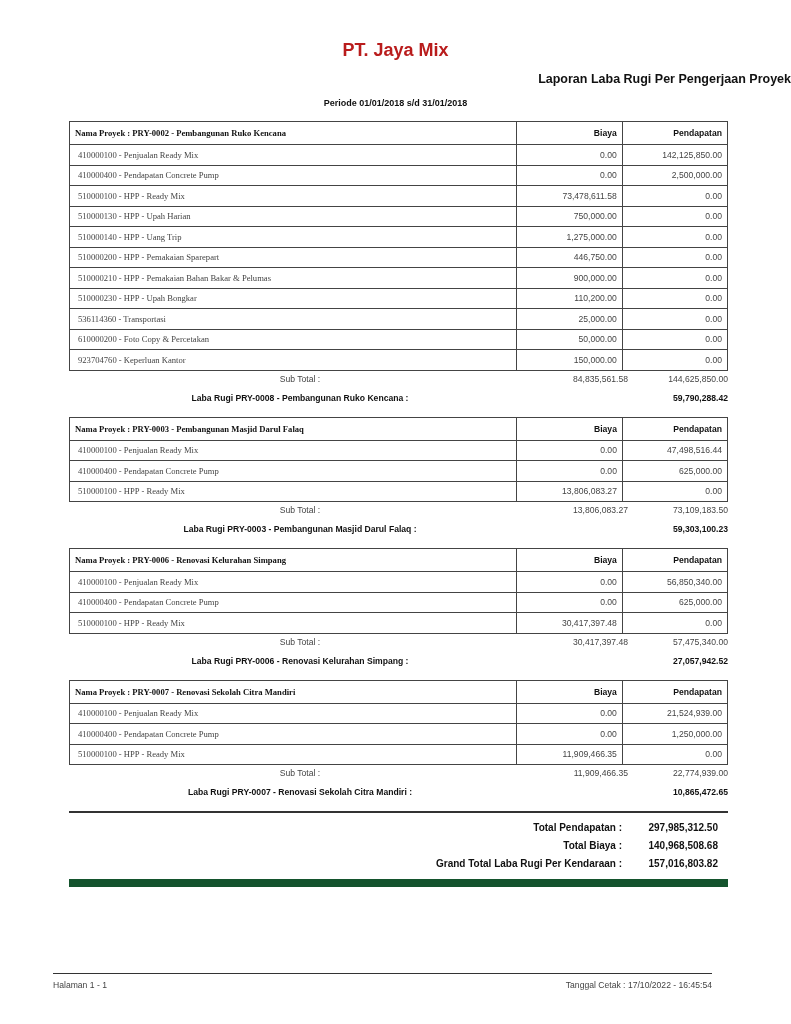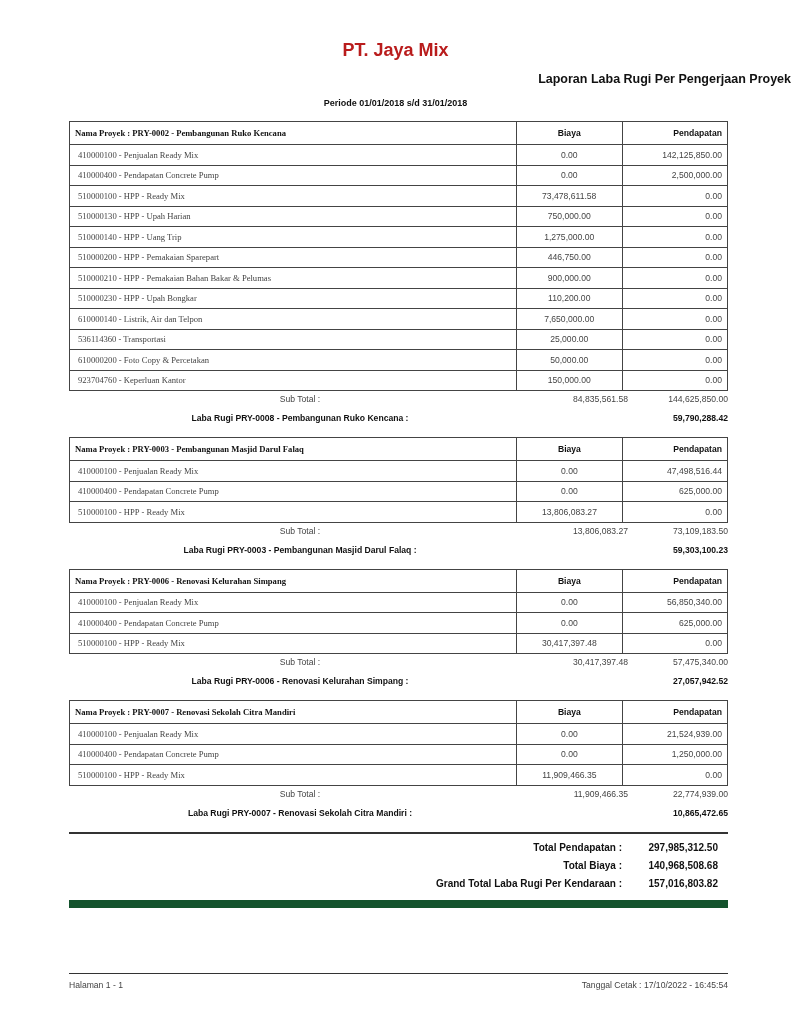--- a/index.html
+++ b/index.html
@@ -9,40 +9,40 @@
   }
   .company { position: absolute; top: 40px; left: 0; width: 791px; text-align: center; font-size: 18px; font-weight: bold; color: #b91c1c; }
   .report-title { position: absolute; top: 72px; left: 0; width: 791px; text-align: right; font-size: 12.5px; font-weight: bold; color: #111; }
   .period { position: absolute; top: 98px; left: 0; width: 791px; text-align: center; font-size: 9px; font-weight: bold; color: #111; }
 
   .content { position: absolute; left: 69px; top: 121px; width: 659px; }
   table.proj { width: 659px; border-collapse: collapse; font-size: 8.6px; }
   table.proj td { border: 1px solid #444; height: 19.5px; padding: 0 5px; }
   table.proj tr.head td { font-weight: bold; height: 22px; color: #111; }
   table.proj td.c-name { width: 452px; font-family: Liberation Serif, serif; }
-  table.proj td.c-biaya { width: 97px; text-align: center; margin-left: 35px; }
+  table.proj td.c-biaya { width: 97px; text-align: right; margin-left: 35px; }
   table.proj td.c-pend { width: 96px; text-align: right; }
   table.proj tr.item td { color: #444; }
   table.proj tr.item td.c-name { padding-left: 8px; }
 
   .sum { width: 659px; font-size: 8.6px; color: #444; }
   .sum .row { display: flex; align-items: center; }
   .sum .lbl { width: 462px; text-align: center; }
   .sum .v1 { width: 97px; text-align: right; padding-right: 4px; }
   .sum .v2 { width: 96px; text-align: right; }
   .subtotal { height: 16px; }
   .laba { height: 22px; font-weight: bold; color: #111; }
   .block { margin-bottom: 8px; }
 
   .grand { width: 659px; border-top: 2px solid #333; border-bottom: 8px solid #14532d; padding: 5px 0 7px 0; margin-top: 2px; font-size: 10px; font-weight: bold; color: #111; }
   .grand .row { display: flex; height: 18px; align-items: center; }
   .grand .lbl { width: 553px; text-align: right; }
   .grand .val { width: 96px; text-align: right; }
 
-  .footer { position: absolute; left: 69px; top: 973px; width: 659px; border-top: 1px solid #333; font-size: 8.6px; color: #444; display: flex; justify-content: space-between; padding-top: 6px; }
+  .footer { position: absolute; left: 53px; top: 973px; width: 659px; border-top: 1px solid #333; font-size: 8.6px; color: #444; display: flex; justify-content: space-between; padding-top: 6px; }
 </style>
 </head>
 <body>
 
 <div class="company">PT. Jaya Mix</div>
 <div class="report-title">Laporan Laba Rugi Per Pengerjaan Proyek</div>
 <div class="period">Periode 01/01/2018 s/d 31/01/2018</div>
 
 <div class="content" id="content">
     <div class="block">
@@ -84,25 +84,20 @@
             <td class="c-pend">0.00</td>
           </tr>
           <tr class="item">
             <td class="c-name">510000210 - HPP - Pemakaian Bahan Bakar &amp; Pelumas</td>
             <td class="c-biaya">900,000.00</td>
             <td class="c-pend">0.00</td>
           </tr>
           <tr class="item">
             <td class="c-name">510000230 - HPP - Upah Bongkar</td>
             <td class="c-biaya">110,200.00</td>
-            <td class="c-pend">0.00</td>
-          </tr>
-          <tr class="item">
-            <td class="c-name">610000140 - Listrik, Air dan Telpon</td>
-            <td class="c-biaya">7,650,000.00</td>
             <td class="c-pend">0.00</td>
           </tr>
           <tr class="item">
             <td class="c-name">536114360 - Transportasi</td>
             <td class="c-biaya">25,000.00</td>
             <td class="c-pend">0.00</td>
           </tr>
           <tr class="item">
             <td class="c-name">610000200 - Foto Copy &amp; Percetakan</td>
             <td class="c-biaya">50,000.00</td>

